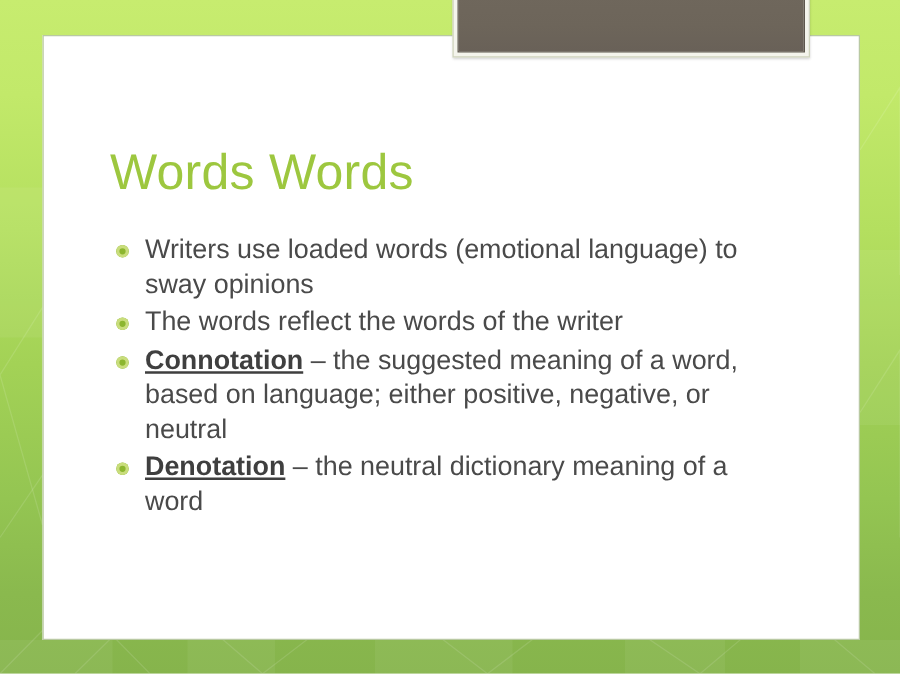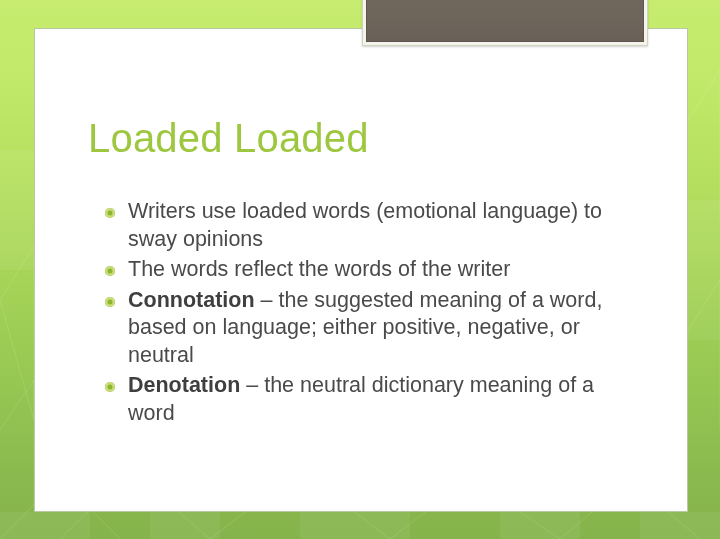--- a/index.html
+++ b/index.html
@@ -81,21 +81,21 @@
     white-space: nowrap;
   }
 
   
   .bullets {
     position: absolute;
     left: 88px;
     top: 186px;
     width: 540px;
     list-style: none;
-    margin: 12px;
+    margin: 0;
     padding: 0;
     color: #4a4a4a;
     font-size: 21.5px;
     line-height: 1.28;
   }
   .bullet {
     position: relative;
     padding-left: 28px;
     margin-bottom: 3px;
   }
@@ -107,20 +107,21 @@
     height: 10px;
     border-radius: 50%;
     background: #8cb62f;
     box-shadow: inset 0 0 0 2.5px #c9dd7c;
   }
   .bullet-text {
     display: block;
   }
   .term {
     font-weight: bold;
+    text-decoration: underline;
     color: #3f3f3f;
   }
 </style>
 </head>
 <body>
 
 <div class="slide">
 
   <svg class="facets" viewBox="0 0 720 539" preserveAspectRatio="none" aria-hidden="true">
     <g stroke="#ffffff" stroke-opacity="0.22" fill="none" stroke-width="1">
@@ -144,21 +145,21 @@
       <rect x="688" y="200" width="32" height="140"></rect>
     </g>
   </svg>
 
   <div class="card"></div>
 
   <div class="photo-plate">
     <div class="photo"></div>
   </div>
 
-  <div class="title">Loaded Loaded</div>
+  <div class="title">Words Words</div>
 
   <ul class="bullets">
 
     <li class="bullet">
       <span class="bullet-marker"></span>
       <span class="bullet-text"><span>Writers use loaded words (emotional language) to sway opinions</span></span>
     </li>
 
     <li class="bullet">
       <span class="bullet-marker"></span>

